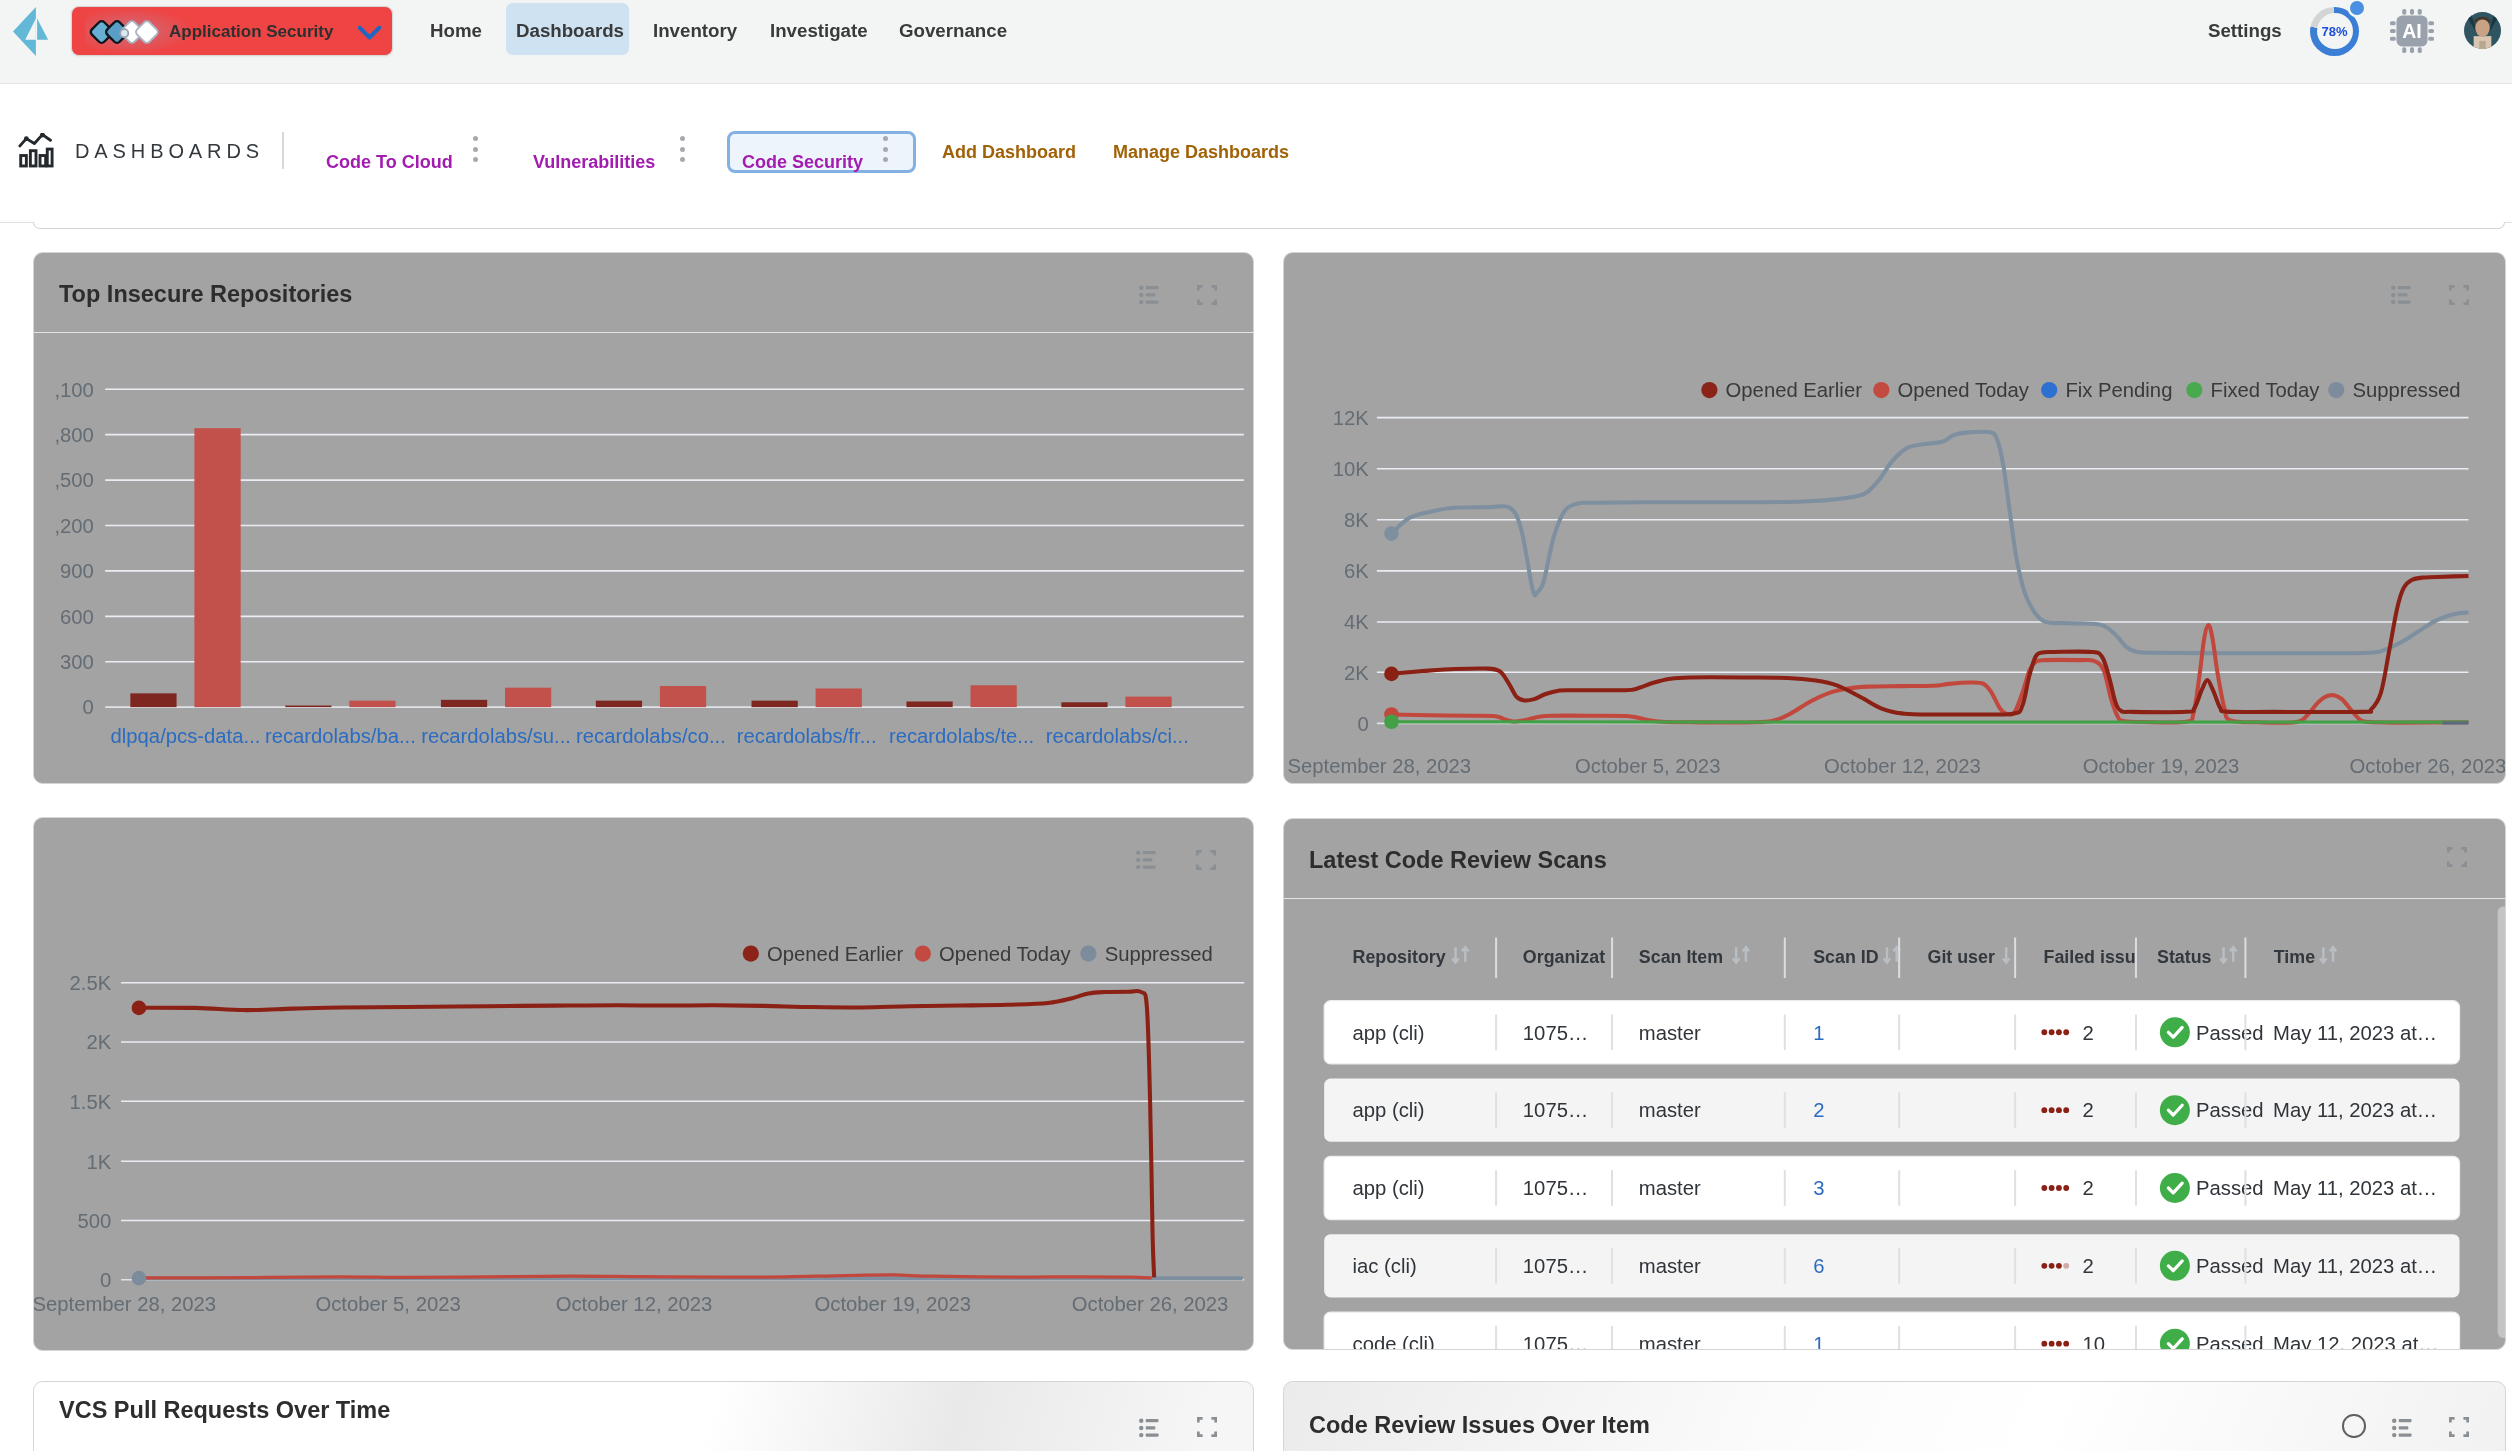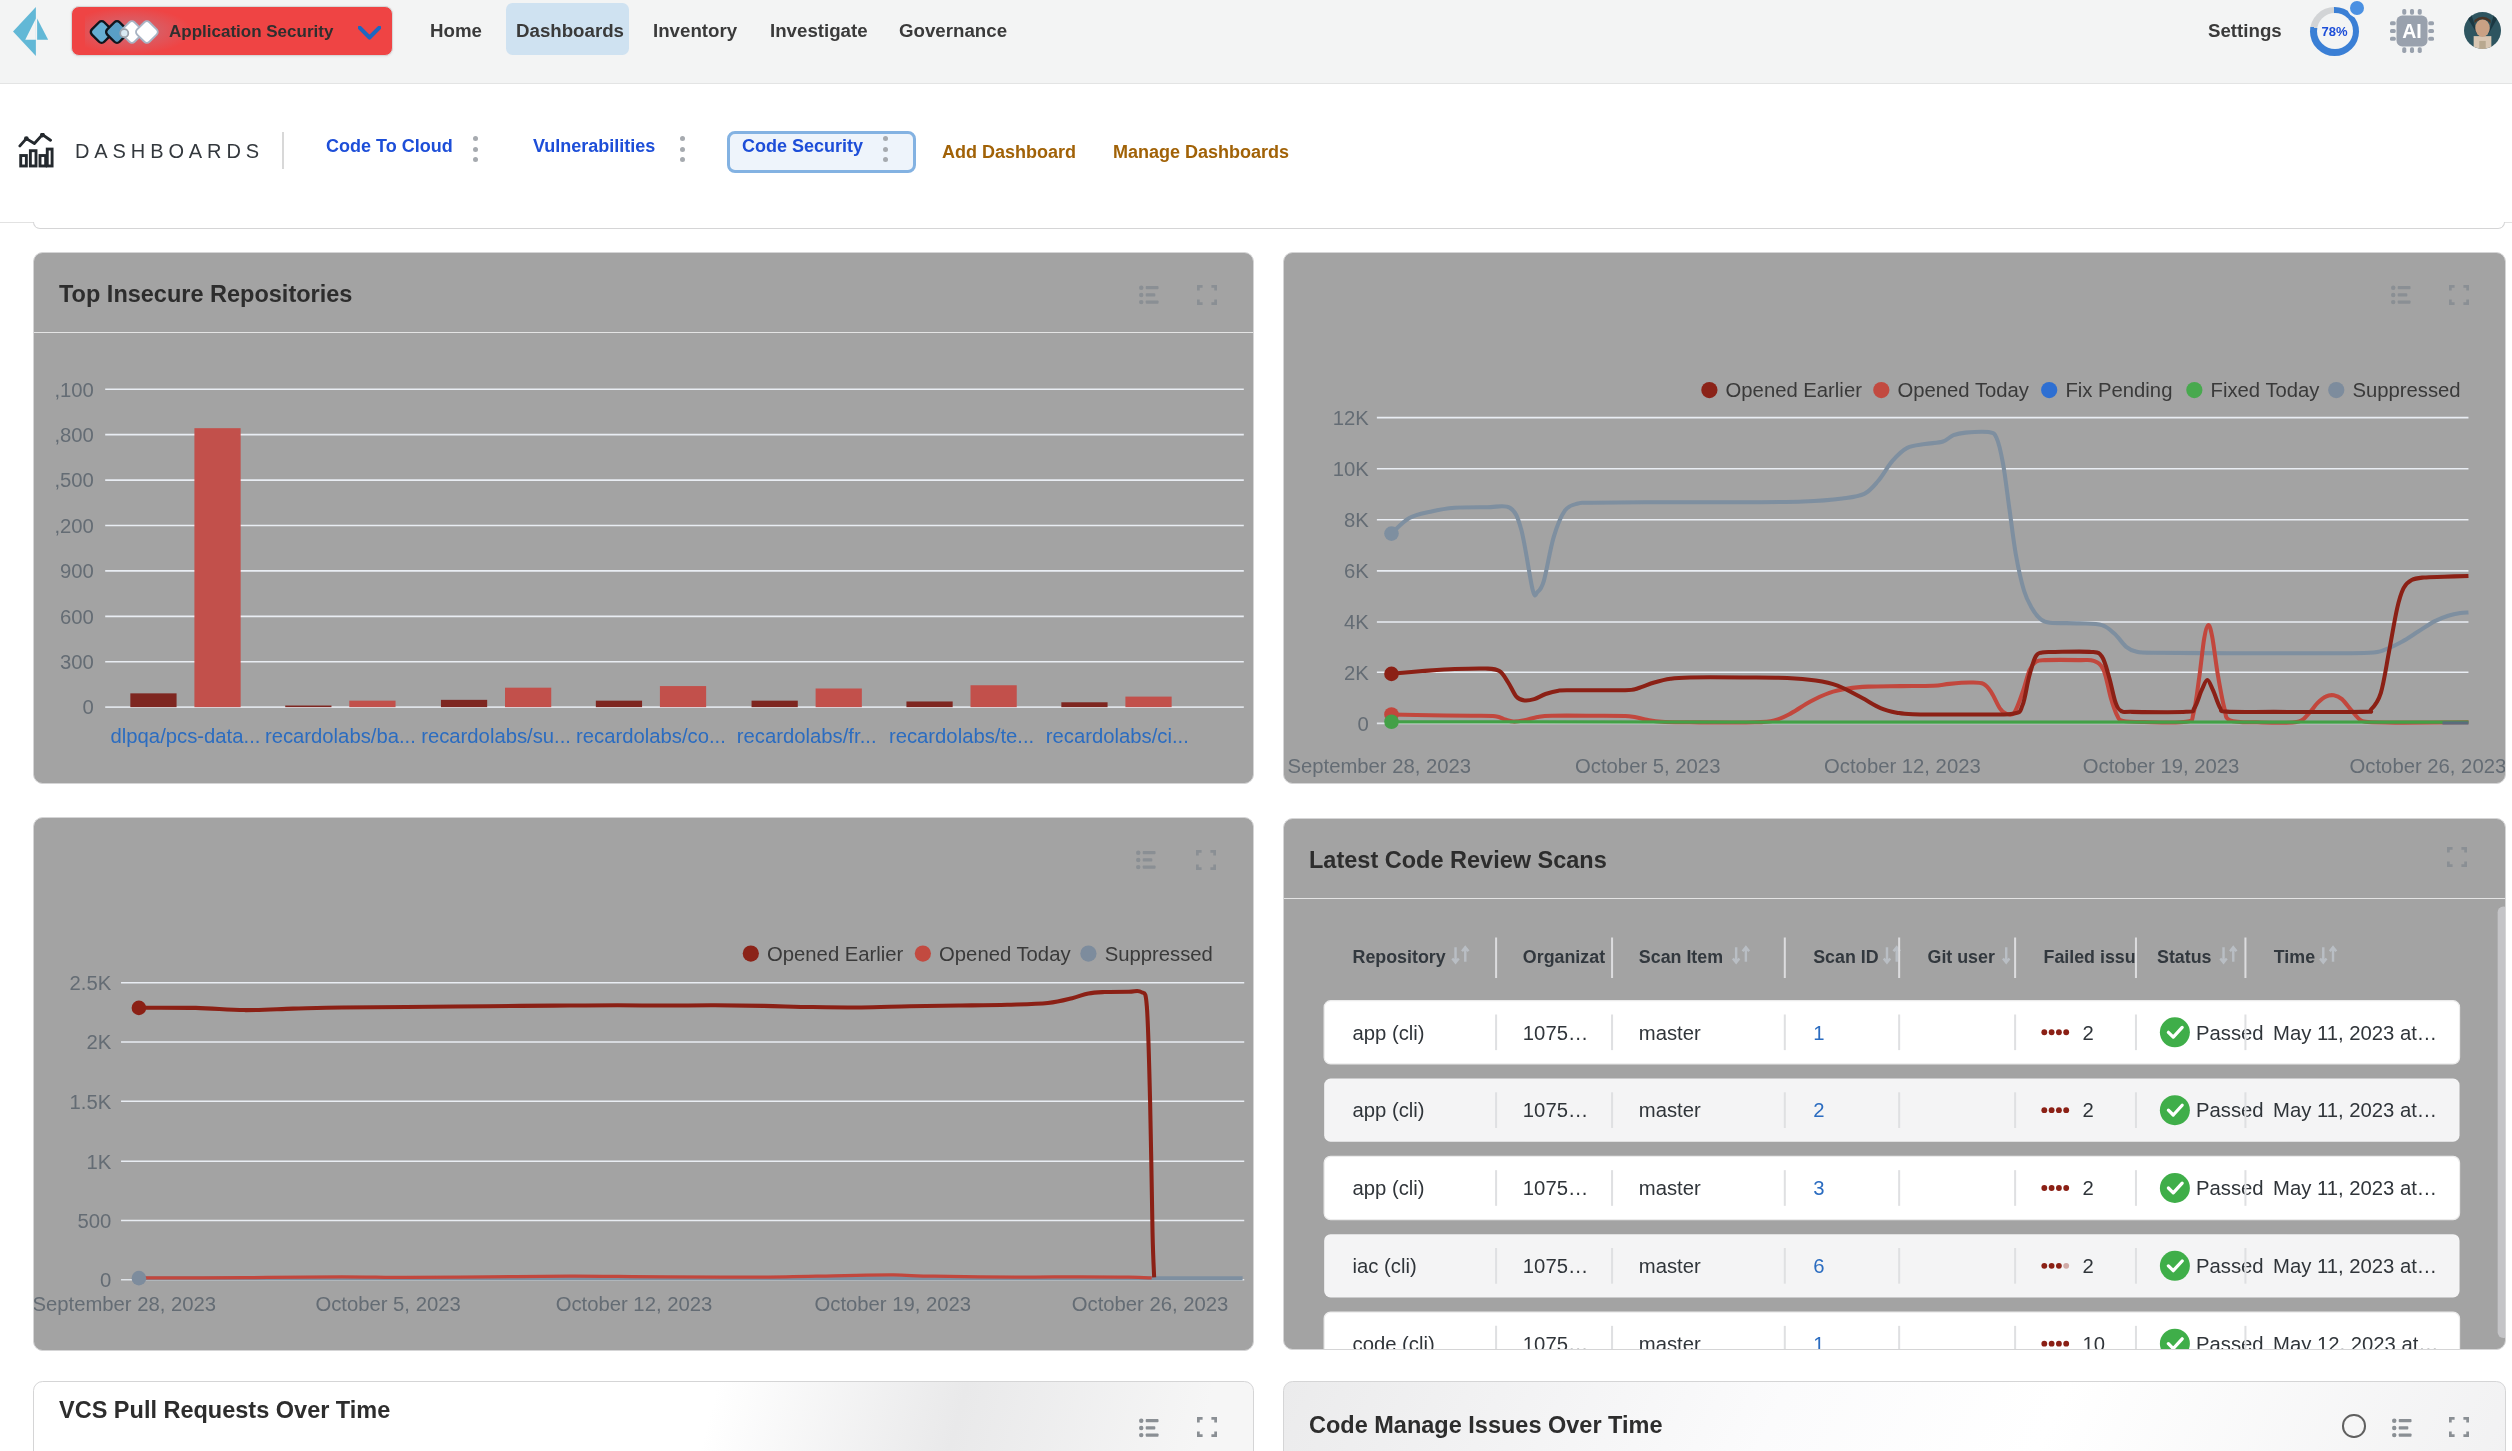--- a/index.html
+++ b/index.html
@@ -9,21 +9,21 @@
 .nav { position:absolute; left:0; top:0; width:2512px; height:84px; background:#f3f4f4; border-bottom:0.8px solid #e3e4e4; }
 .selector { position:absolute; left:71px; top:5.7px; width:322px; height:50px; background:#ef4444; border:0.8px solid #d7d7d7; border-radius:8px; box-shadow:0 0.8px 2.4px rgba(0,0,0,0.06); }
 .selglow { position:absolute; left:13px; top:1.6px; width:106px; height:46px; background:radial-gradient(ellipse at 42% 50%, rgba(130,195,232,0.34), rgba(255,255,255,0) 72%); }
 .seltext { position:absolute; left:97px; top:15.4px; font-size:17px; font-weight:bold; color:#2f2f2f; }
 .navlink { position:absolute; top:20px; font-size:18.7px; font-weight:bold; color:#3a3a3a; }
 .dashpill { position:absolute; left:506px; top:3.2px; width:123px; height:52px; background:#cfe2f1; border-radius:6.5px; }
 
 .tabs { position:absolute; left:0; top:85px; width:2512px; height:138px; background:#fff; border-bottom:0.8px solid #e2e2e2; }
 .dashlabel { position:absolute; left:75px; top:140px; font-size:20px; letter-spacing:4.9px; color:#33383d; font-weight:normal; }
 .tabdiv { position:absolute; left:282px; top:132px; width:1.6px; height:37px; background:#d8d8d8; }
-.tabname { position:absolute; top:136px; font-size:18px; font-weight:bold; color:#1d4ed8; }
+.tabname { position:absolute; top:152px; font-size:18px; font-weight:bold; color:#a21caf; }
 .bluelink { position:absolute; top:142px; font-size:18px; font-weight:bold; color:#a16207; }
 .kebab { position:absolute; width:6.5px; height:32px; top:136px; }
 .kebab i { display:block; width:5.3px; height:5.3px; border-radius:50%; background:#a6aaaf; margin:0 auto 5.3px; }
 .cstab { position:absolute; left:727px; top:131px; width:189px; height:42px; border:3.2px solid #83b2e2; border-radius:8px; background:#eef4fb; }
 
 .card { position:absolute; background:#a3a3a3; border:0.8px solid #d5d5d6; border-radius:9.7px; overflow:hidden; }
 .chead { position:absolute; left:0; top:0; right:0; height:80px; border-bottom:0.8px solid #e4e4e4; }
 .ctitle { position:absolute; left:25px; top:28px; font-size:23.5px; font-weight:bold; color:#2d2d2d; }
 .partial { position:absolute; left:33px; top:222px; width:2472px; height:7.3px; background:#fff; border:0.8px solid #d5d5d6; border-top:none; border-radius:0 0 9.7px 9.7px; }
 svg text { font-family:"Liberation Sans", sans-serif; }
@@ -547,21 +547,21 @@
     <g fill="none" stroke="#8a8f94" stroke-width="3.4">
         <polyline points="1.7,7 1.7,1.7 7,1.7"></polyline>
         <polyline points="18,1.7 23.3,1.7 23.3,7"></polyline>
         <polyline points="23.3,18 23.3,23.3 18,23.3"></polyline>
         <polyline points="7,23.3 1.7,23.3 1.7,18"></polyline>
       </g>
   </svg>
 </div>
 
 <div class="card" style="left:1283px;top:1381px;width:1223px;height:97px;background:linear-gradient(115deg,#ebebec 0%,#fbfbfc 40%,#ffffff 62%,#f1f1f2 100%);">
-  <div class="ctitle" style="top:30px;">Code Manage Issues Over Time</div>
+  <div class="ctitle" style="top:30px;">Code Review Issues Over Item</div>
   <div class="abs" style="left:1058px;top:32px;width:23.5px;height:23.5px;border:2px solid #606060;border-radius:50%;"></div>
   <svg class="icon" style="left:1108px;top:36px" width="20" height="20" viewBox="0 0 25 25">
     <g fill="#8a8f94">
         <circle cx="2.8" cy="3.4" r="2.8"></circle>
         <circle cx="2.8" cy="12.4" r="2.8"></circle>
         <circle cx="2.8" cy="21.4" r="2.8"></circle>
     <rect x="8.4" y="1.4" width="16" height="4" rx="1"></rect>
         <rect x="8.4" y="10.4" width="12" height="4" rx="1"></rect>
         <rect x="8.4" y="19.4" width="16" height="4" rx="1"></rect>
       </g>

